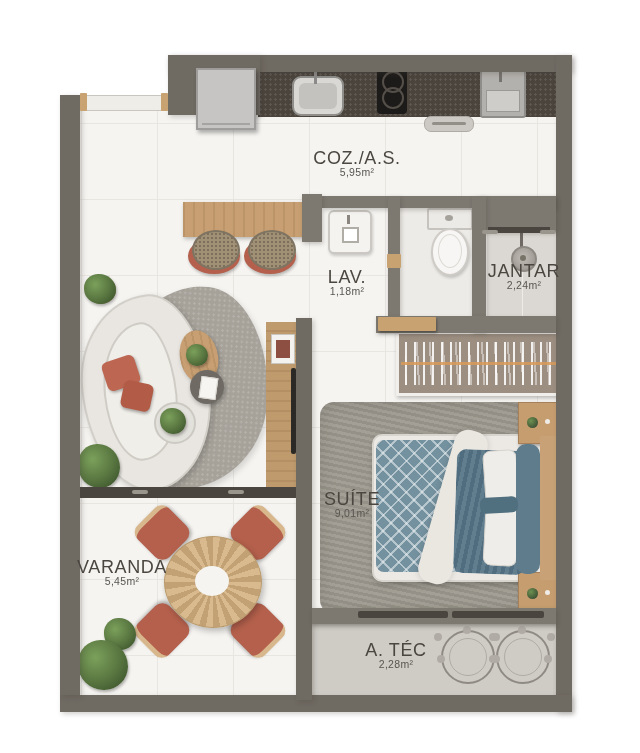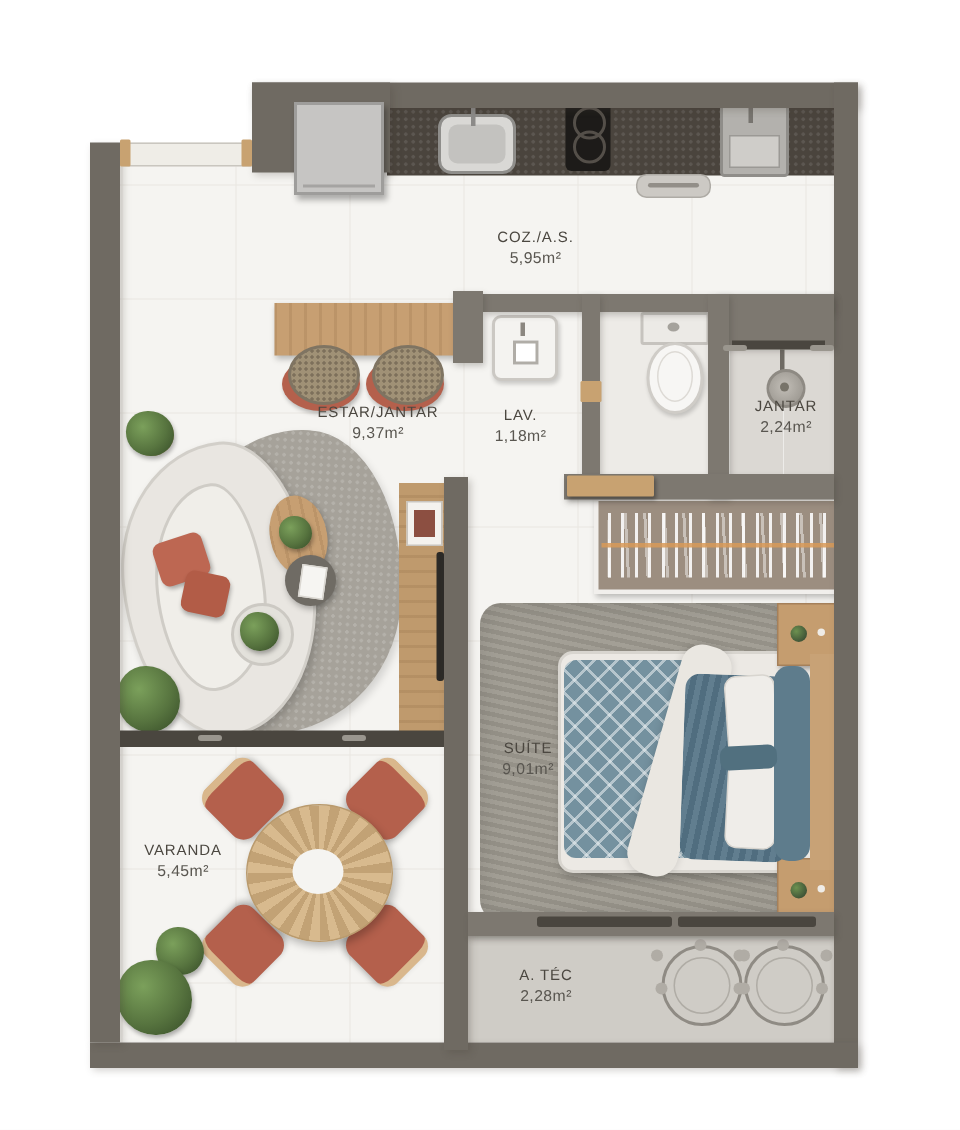--- a/index.html
+++ b/index.html
@@ -123,21 +123,21 @@
   
   .condenser{border:2px solid #8f8b84;border-radius:50%;z-index:12;}
   .condenser::before{content:"";position:absolute;left:50%;top:-6px;width:8px;height:8px;margin-left:-5px;
     border-radius:50%;background:#b0aca5;
     box-shadow:-26px 29px 0 0 #b0aca5, 26px 29px 0 0 #b0aca5, -29px 7px 0 0 #b0aca5, 29px 7px 0 0 #b0aca5;}
   .condenser::after{content:"";position:absolute;left:6px;top:6px;right:6px;bottom:6px;
     border:1px solid rgba(143,139,132,.5);border-radius:50%;}
   .door-track{background:var(--track,#4a463f);z-index:33;border-radius:2px;}
   
   .room-label{z-index:50;text-align:center;transform:translateX(-50%);color:var(--text,#4b4740);white-space:nowrap;}
-  .room-name{font-size:10px;letter-spacing:.6px;line-height:15px;font-weight:400;}
+  .room-name{font-size:18px;letter-spacing:.6px;line-height:15px;font-weight:400;}
   .room-area{font-size:10.5px;letter-spacing:.3px;line-height:12px;color:#595650;}
 </style>
 </head>
 <body>
 
 <div class="plan">
 
   <div class="abs floor-base" style="left:80px;top:70px;width:476px;height:625px;"></div>
   <div class="abs cover" style="left:76px;top:40px;width:94px;height:55px;"></div>
   <div class="abs nook-floor" style="left:400px;top:208px;width:72px;height:110px;"></div>
@@ -232,38 +232,34 @@
   <div class="abs glass-track" style="left:80px;top:487px;width:216px;height:11px;"></div>
   <div class="abs wall-in" style="left:312px;top:608px;width:244px;height:16px;"></div>
   <div class="abs door-track" style="left:358px;top:611px;width:90px;height:7px;"></div>
   <div class="abs door-track" style="left:452px;top:611px;width:92px;height:7px;"></div>
   <div class="abs fridge" style="left:196px;top:68px;width:56px;height:58px;"></div>
 
   <div class="abs room-label" style="left:357px;top:151px;">
     <div class="room-name">COZ./A.S.</div>
     <div class="room-area">5,95m²</div>
   </div>
-  <div class="abs room-label" style="left:252px;top:268px;">
-    <div class="room-name">ESTAR/JANTAR</div>
-    <div class="room-area">9,37m²</div>
-  </div>
   <div class="abs room-label" style="left:347px;top:270px;">
     <div class="room-name">LAV.</div>
     <div class="room-area">1,18m²</div>
   </div>
   <div class="abs room-label" style="left:524px;top:264px;">
     <div class="room-name">JANTAR</div>
     <div class="room-area">2,24m²</div>
   </div>
   <div class="abs room-label" style="left:352px;top:492px;">
     <div class="room-name">SUÍTE</div>
     <div class="room-area">9,01m²</div>
   </div>
   <div class="abs room-label" style="left:122px;top:560px;text-align:center;">
     <div class="room-name">VARANDA</div>
     <div class="room-area">5,45m²</div>
   </div>
-  <div class="abs room-label" style="left:364px;top:643px;">
+  <div class="abs room-label" style="left:396px;top:643px;">
     <div class="room-name">A. TÉC</div>
     <div class="room-area">2,28m²</div>
   </div>
 
 </div>
 
 </body></html>

